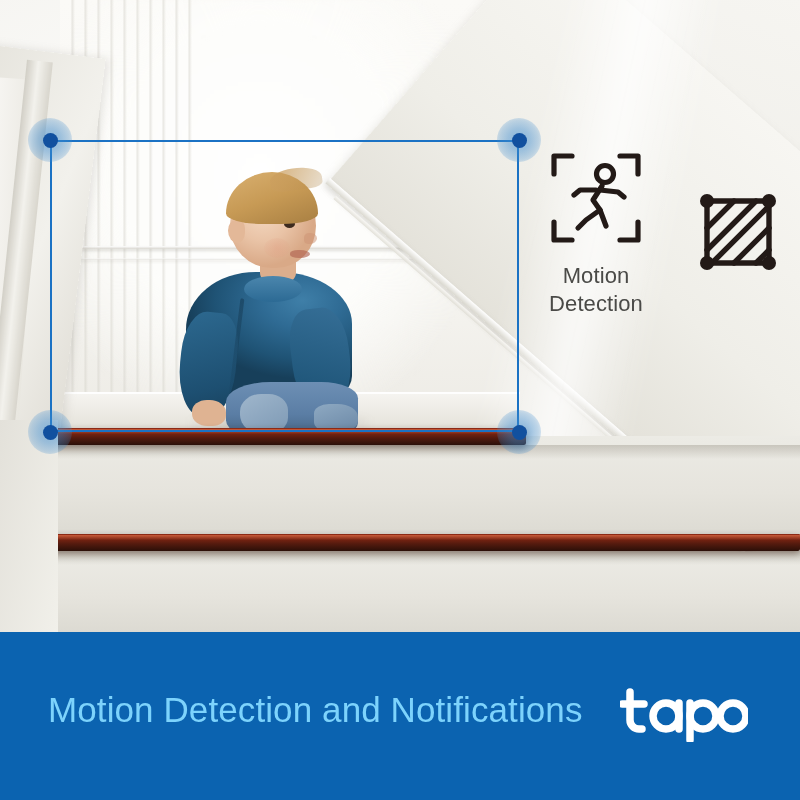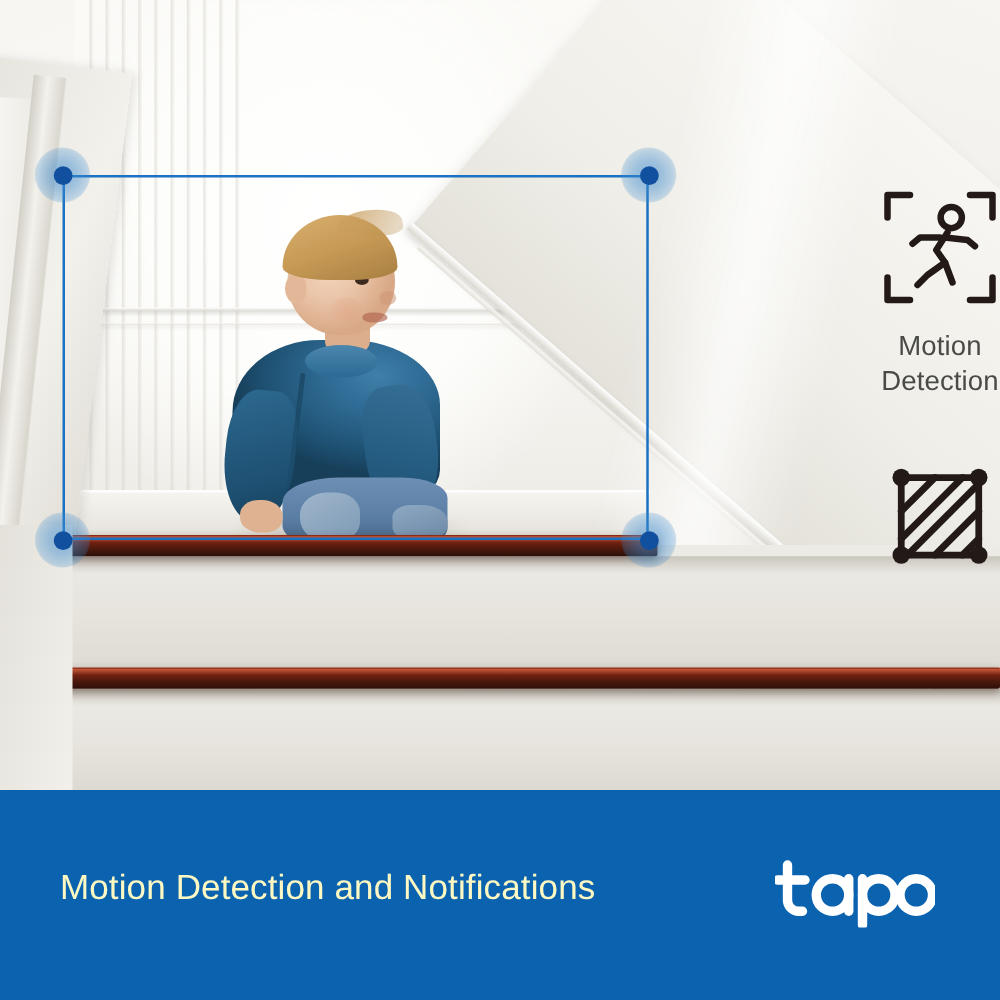--- a/index.html
+++ b/index.html
@@ -399,22 +399,22 @@
   .h-tr { left: 519px; top: 140px; }
   .h-bl { left: 50px;  top: 432px; }
   .h-br { left: 519px; top: 432px; }
 
   
   .features {
     position: absolute;
     left: 548px; top: 150px;
     width: 252px;
     display: flex;
-    flex-direction: column;
-    align-items: flex-end;
+    flex-direction: row;
+    align-items: center;
     gap: 46px;
   }
   .feature {
     display: flex;
     flex-direction: column;
     align-items: center;
   }
   .feature-icon { display: block; }
   .feature-label {
     margin-top: 12px;
@@ -433,22 +433,22 @@
     width: 800px; height: 168px;
     background: #0b63b0;
     display: flex;
     align-items: center;
   }
   .banner-text {
     padding-left: 48px;
     flex: 1 1 auto;
   }
   .banner-title {
-    color: #fef9c3;
-    font-size: 28px;
+    color: #7dd3fc;
+    font-size: 35px;
     line-height: 1.2;
     margin: 0 0 12px 0;
     font-weight: 400;
     letter-spacing: .1px;
   }
   .banner-sub {
     color: #eaf2fa;
     font-size: 17px;
     line-height: 1.5;
     margin: 0;

